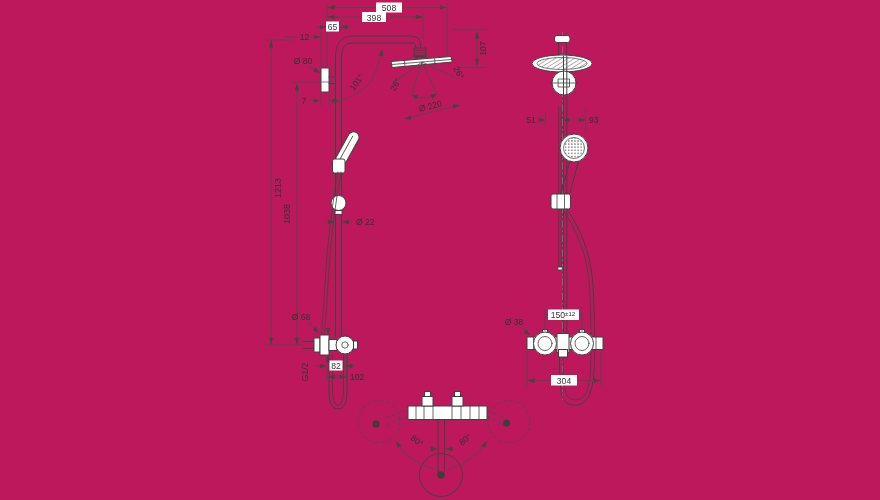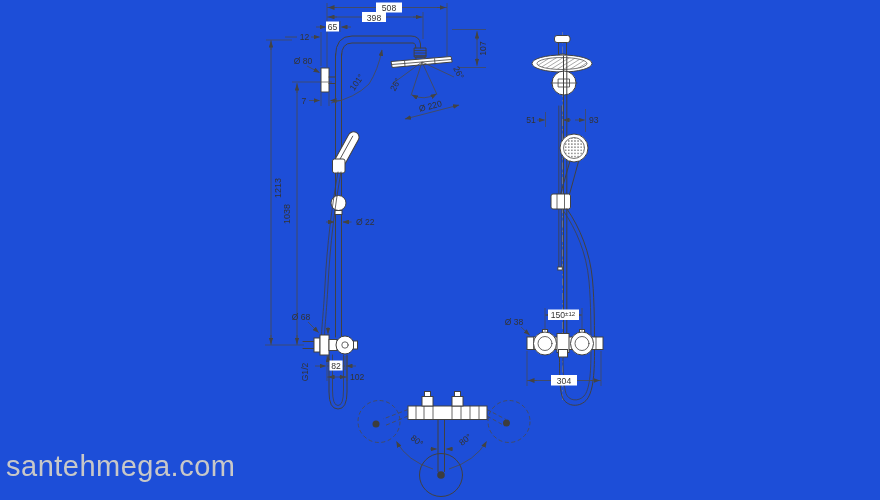--- a/index.html
+++ b/index.html
@@ -1,16 +1,16 @@
 <!DOCTYPE html>
 <html><head>
 <meta charset="utf-8">
 <style>
   html,body{margin:0;padding:0;background:#ffffff;}
-  .canvas{position:relative;width:880px;height:500px;background:#1d4ed8;overflow:hidden;
+  .canvas{position:relative;width:880px;height:500px;background:#be185d;overflow:hidden;
           font-family:"Liberation Sans",sans-serif;}
   svg{position:absolute;left:0;top:0;}
   .ln{stroke:#414141;stroke-width:1;fill:none;stroke-linecap:round;stroke-linejoin:round;}
   .lnf{stroke:#414141;stroke-width:1;fill:#ffffff;}
   .thin{stroke-width:.8;}
   .dim{stroke:#4a4a4a;stroke-width:.8;fill:none;}
   .ext{stroke:#4a4a4a;stroke-width:.7;fill:none;}
   .dash{stroke-dasharray:4 2.6;}
   .cl{stroke:#8a8a8a;stroke-width:.6;fill:none;stroke-dasharray:7 3 1.5 3;}
   .lbl{font-family:"Liberation Sans",sans-serif;font-size:8.6px;fill:#333333;}
@@ -325,14 +325,13 @@
       <line class="dim" x1="430" y1="449" x2="436.5" y2="449" marker-end="url(#arr)"></line>
       <line class="dim" x1="453" y1="449" x2="446.5" y2="449" marker-end="url(#arr)"></line>
       <path class="dim" d="M433,469 Q407,461 396.5,441.5" marker-end="url(#arr)"></path>
       <path class="dim" d="M449,469 Q475,461 486.5,441.5" marker-end="url(#arr)"></path>
       <text class="lbl" transform="rotate(38 415 443)" x="415" y="443" text-anchor="middle">80°</text>
       <text class="lbl" transform="rotate(-38 467 442)" x="467" y="442" text-anchor="middle">80°</text>
     </g>
   </g>
 </svg>
 
-<div class="watermark">santehmega.com</div>
 </div>
 
 </body></html>

